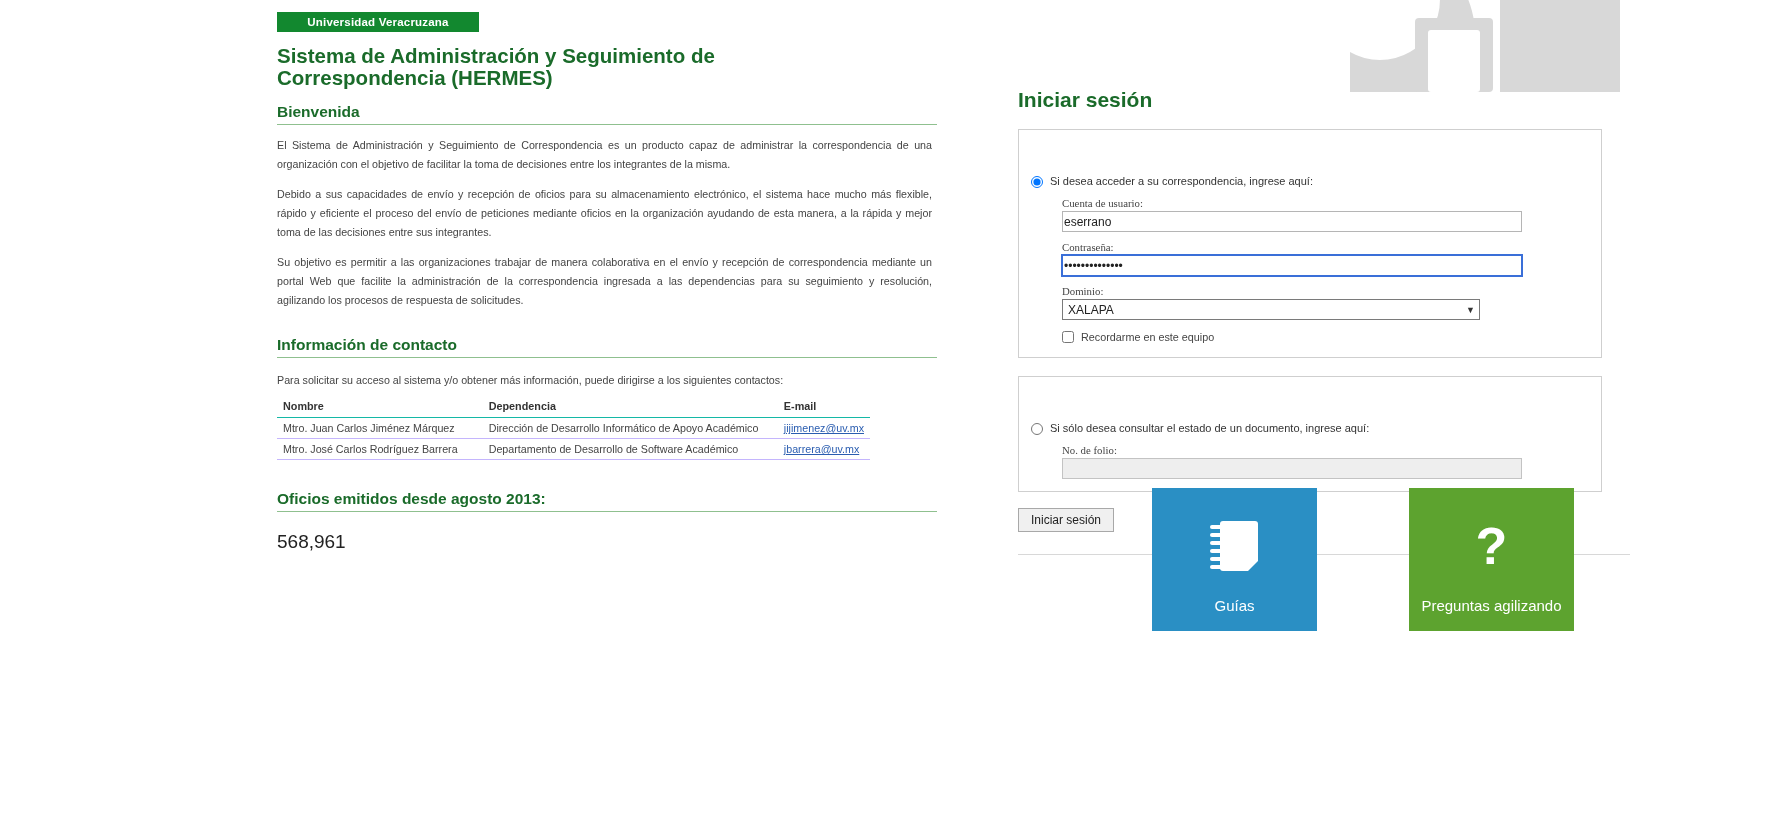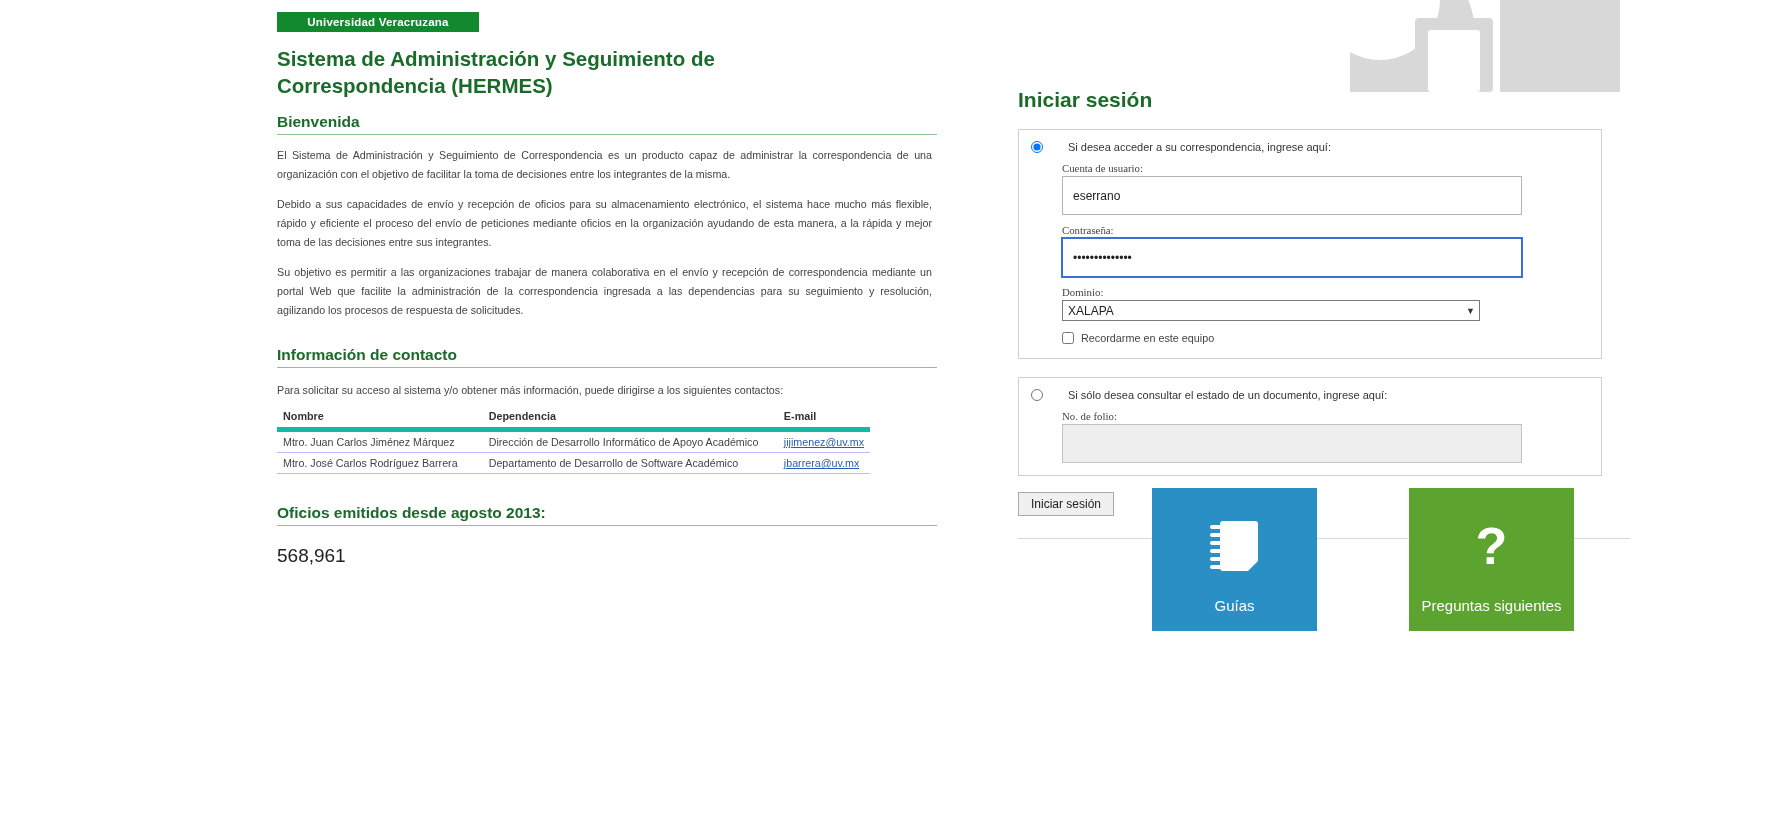--- a/index.html
+++ b/index.html
@@ -43,21 +43,21 @@
     color: #ffffff;
     font-size: 11.5px;
     font-weight: bold;
     display: flex;
     align-items: center;
     justify-content: center;
     letter-spacing: 0.2px;
   }
   h1.app-title {
     font-size: 20.5px;
-    line-height: 27px;
+    line-height: 22px;
     color: #1a6b2a;
     font-weight: bold;
     margin: 13px 0 0 0;
     width: 600px;
   }
   h2.section-head {
     font-size: 15.5px;
     color: #1a6b2a;
     font-weight: bold;
     margin: 14px 0 0 0;
@@ -86,21 +86,21 @@
     margin-top: 11px;
     border-collapse: collapse;
     width: 593px;
     font-size: 10.7px;
   }
   table.contact-table th {
     text-align: left;
     font-weight: bold;
     color: #333333;
     padding: 3px 6px 5px 6px;
-    border-bottom: 5px solid #14b8a6;
+    border-bottom: 1px solid #14b8a6;
     font-size: 10.8px;
   }
   table.contact-table td {
     padding: 4px 6px;
     border-bottom: 1px solid #c4b5fd;
     color: #444444;
   }
   table.contact-table td.col-nombre { width: 205px; }
   table.contact-table td.col-dep { width: 300px; }
   table.contact-table a {
@@ -133,44 +133,45 @@
     border: 1px solid #cfcfcf;
     background: #ffffff;
     padding: 10px 12px 12px 12px;
     width: 584px;
     box-sizing: border-box;
   }
   .login-box + .login-box { margin-top: 18px; }
 
   .radio-row {
     display: flex;
-    align-items: center;
-    gap: 25px;
+    align-items: flex-start;
+    gap: 7px;
     font-size: 11px;
     color: #333333;
+    margin-top: 35px;
   }
   input.radio-input {
     margin: 1px 0 0 0;
     width: 12px;
     height: 12px;
   }
   .field-label {
     font-size: 10.8px;
     color: #444444;
     margin: 9px 0 2px 31px;
     font-family: Liberation Serif, serif;
   }
   .field-input {
     display: block;
     margin-left: 31px;
     width: 460px;
-    height: 39px;
+    height: 21px;
     box-sizing: border-box;
     border: 1px solid #b5b5b5;
-    padding: 2px 10px;
+    padding: 2px 1px;
     font-size: 12px;
     font-family: "Liberation Sans", sans-serif;
     color: #222222;
     background: #ffffff;
   }
   .field-input.focused {
     border: 1px solid #3a6fd8;
     outline: 1px solid #3a6fd8;
   }
   .field-input.disabled {
@@ -402,18 +403,18 @@
           <path d="M52 44 L52 54 L42 54 Z" fill="#2a8fc4"></path>
         </svg>
       </div>
       <div class="tile-label">Guías</div>
     </div>
 
     <div class="tile faq">
       <div class="tile-icon">
         <span class="q-glyph">?</span>
       </div>
-      <div class="tile-label">Preguntas siguientes</div>
+      <div class="tile-label">Preguntas agilizando</div>
     </div>
 
   </div>
 
 </div>
 
 </body></html>

